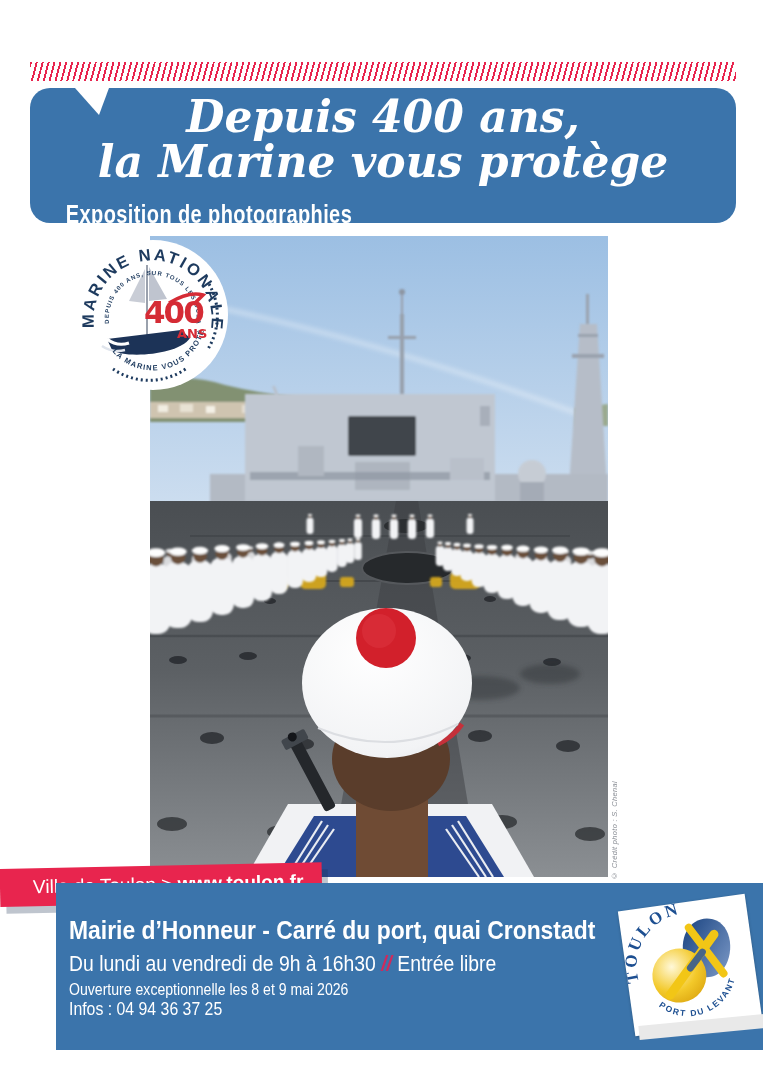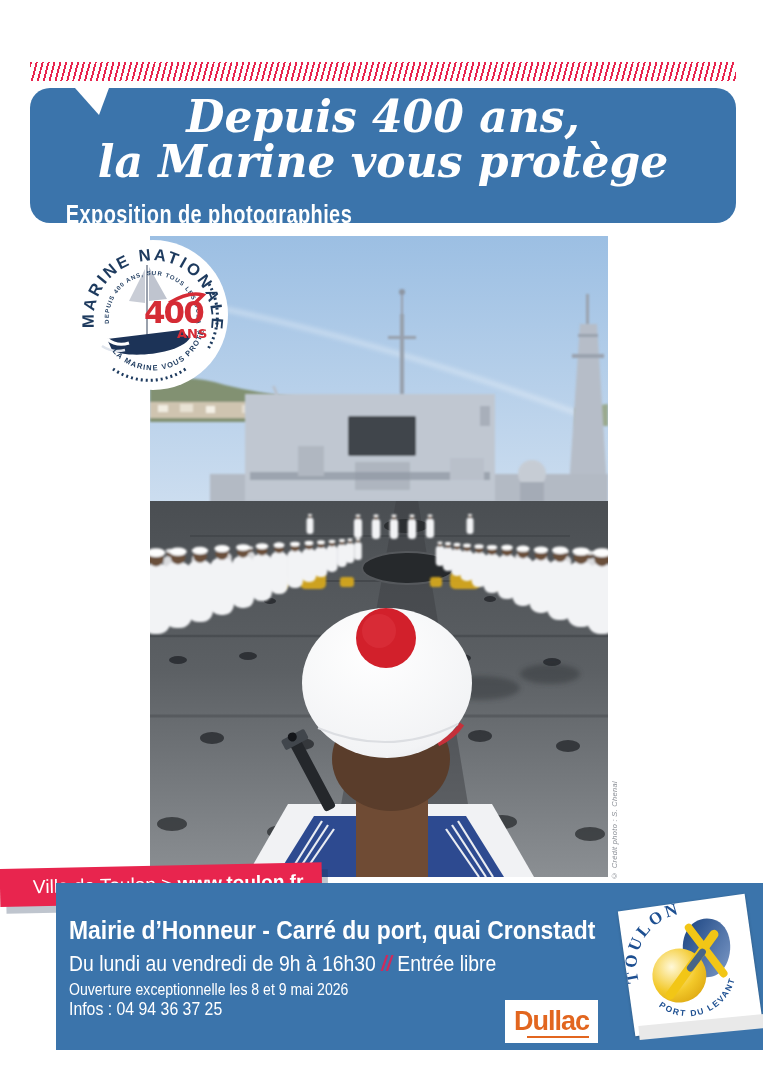--- a/index.html
+++ b/index.html
@@ -308,24 +308,20 @@
   </div>
 
   <div class="footer">
     <div class="fline f1"><span class="fc">Mairie d’Honneur - Carré du port, quai Cronstadt</span></div>
     <div class="fline f2">
       <span class="fc"><span>Du lundi au vendredi de 9h à 16h30 </span><span class="slashes">//</span><span> Entrée libre</span></span>
     </div>
     <div class="fline f3"><span class="fc">Ouverture exceptionnelle les 8 et 9 mai 2026</span></div>
     <div class="fline f4"><span class="fc">Infos : 04 94 36 37 25</span></div>
 
-    <div class="dullac">
-      <span class="word">Dullac</span>
-      <span class="bar"></span>
-    </div>
 
     <div class="toulon">
       <svg width="128" height="126" viewBox="0 0 128 126">
         <defs>
           <radialGradient id="goldG" cx="0.38" cy="0.32" r="0.85">
             <stop offset="0" stop-color="#fff8d8"></stop>
               <stop offset="0.55" stop-color="#f3c92a"></stop>
               <stop offset="1" stop-color="#d79e0a"></stop>
           </radialGradient>
           <linearGradient id="blueG" x1="0" y1="0" x2="1" y2="1">

